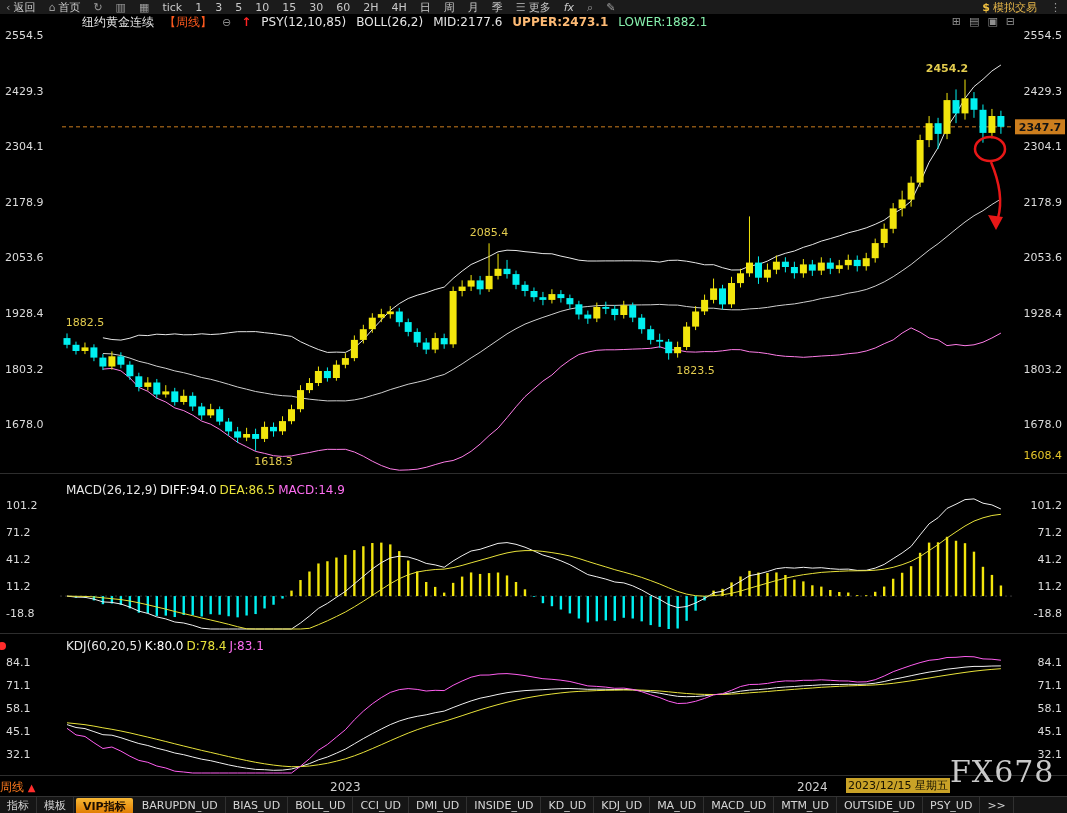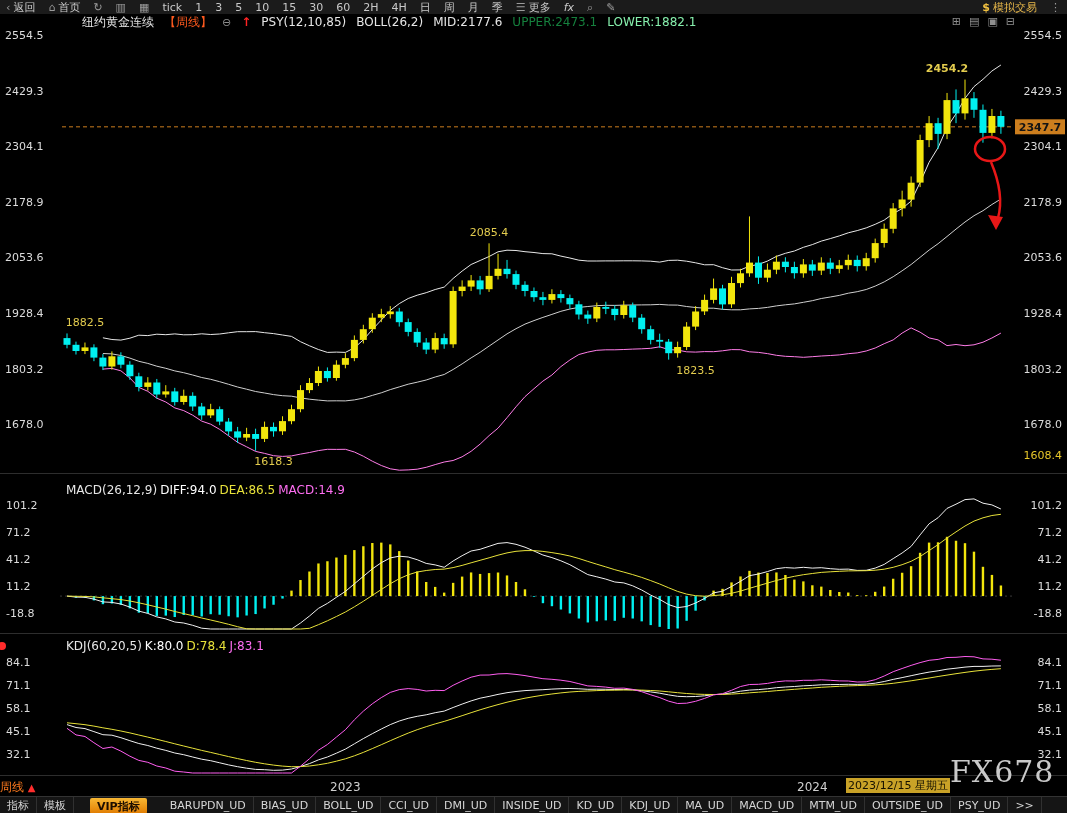--- a/index.html
+++ b/index.html
@@ -23,21 +23,21 @@
   .tb-sim .coin{color:#f0c040;font-weight:bold;}
   
   .chart-header{
     position:absolute;top:14px;left:16px;right:0;height:16px;z-index:4;
     display:flex;align-items:center;gap:10px;padding-left:66px;
     font-size:12px;color:#e6e6e6;white-space:nowrap;
   }
   .chart-header .period{color:#ff5a1e;}
   .chart-header .collapse{color:#8f8f8f;font-size:11px;}
   .chart-header .uparrow{color:#ff2323;font-weight:bold;}
-  .chart-header .upper{color:#15803d;}
+  .chart-header .upper{color:#fdba74;font-weight:bold;}
   .chart-header .lower{color:#86efac;}
   .hdr-icons{
     position:absolute;top:15px;right:52px;z-index:4;display:flex;gap:8px;
     color:#8f8f8f;font-size:11px;
   }
   
   .ind-header{
     position:absolute;left:66px;z-index:3;display:flex;gap:3px;
     font-size:12px;color:#e6e6e6;white-space:nowrap;
   }
@@ -66,21 +66,21 @@
     background:#151515;border-top:1px solid #333;
     display:flex;align-items:stretch;font-size:11px;color:#d6d6d6;
     white-space:nowrap;overflow:hidden;
   }
   .tab{
     padding:8px 7px;border-right:1px solid #303030;
     display:flex;align-items:center;cursor:default;
   }
   .tab-vip{
     background:linear-gradient(#f7b733,#e07b00);color:#1c0e00;font-weight:bold;
-    border-radius:2px;margin:1px 16px;border-right:none;
+    border-radius:2px;margin:1px 2px;border-right:none;
   }
   
   .chart-svg{position:absolute;top:0;left:0;z-index:1;}
 </style>
 </head>
 <body>
 
 <div class="topbar">
   <span class="tb-item">
       <span class="tb-icon">‹</span>

